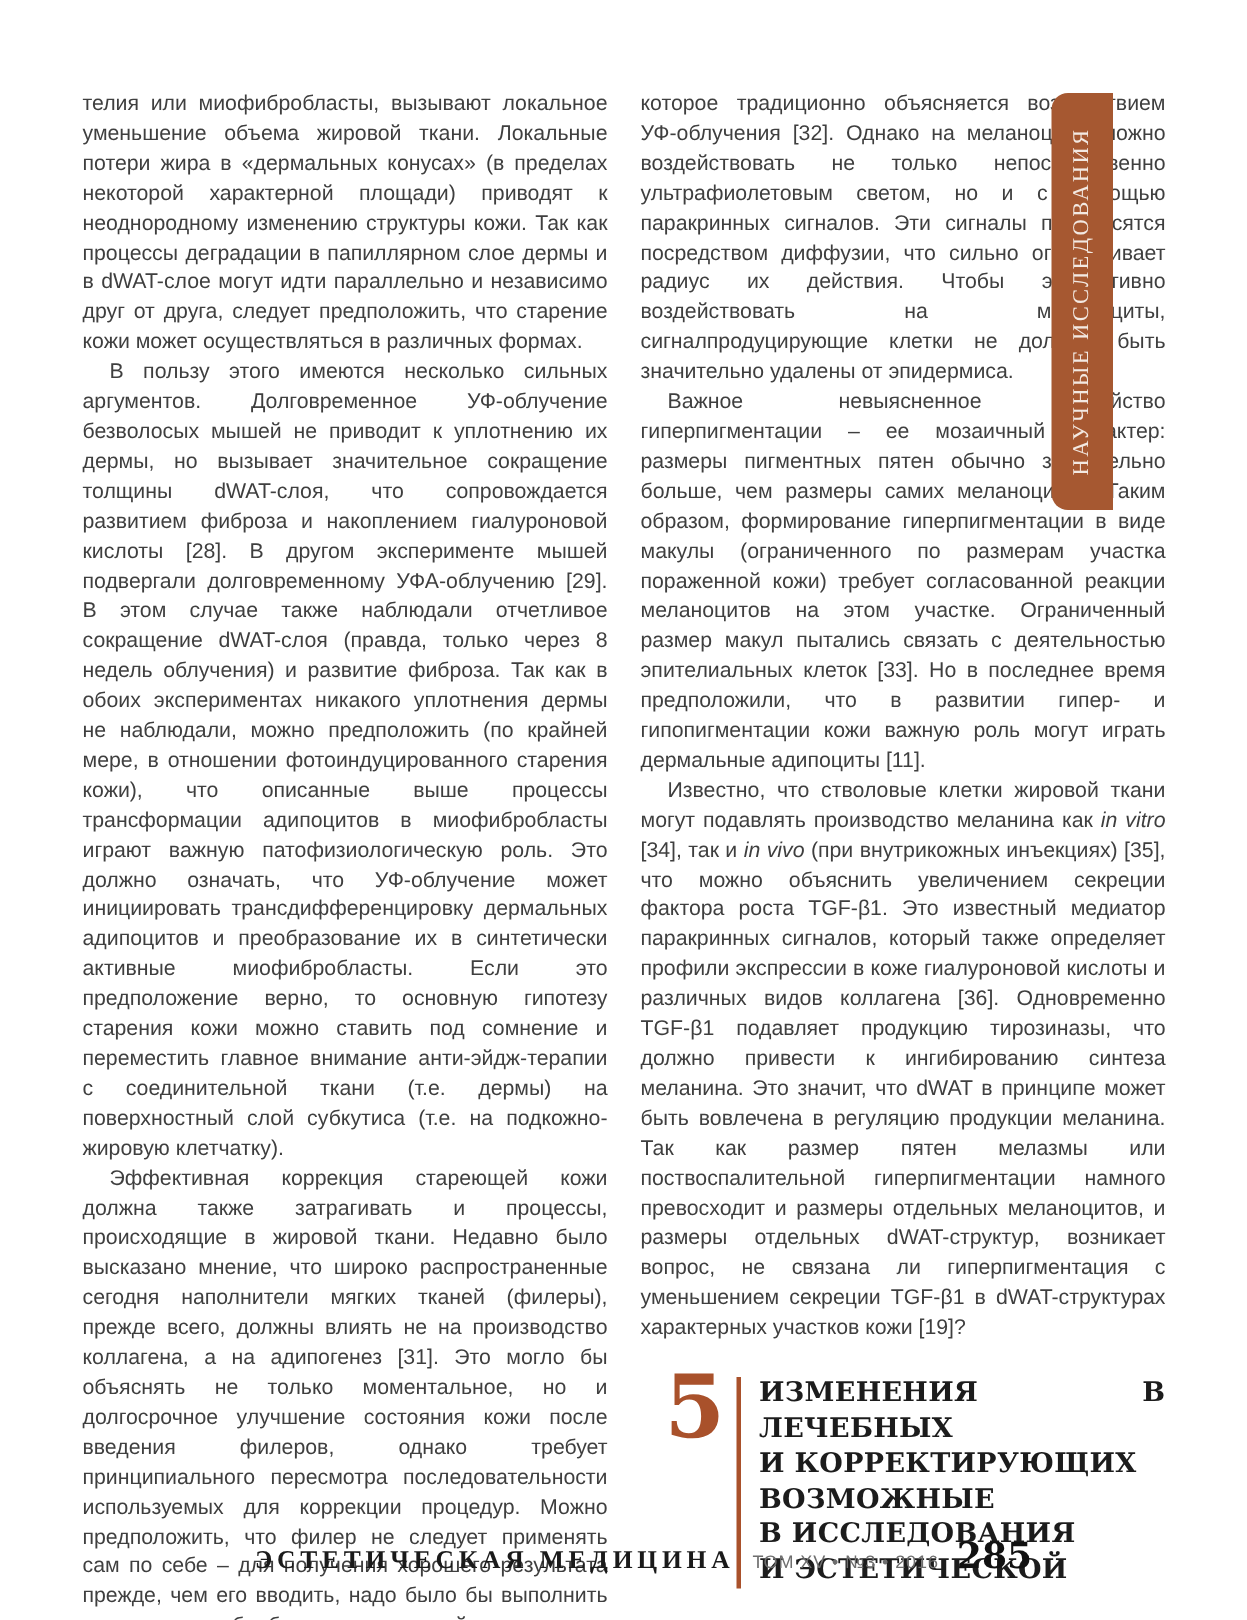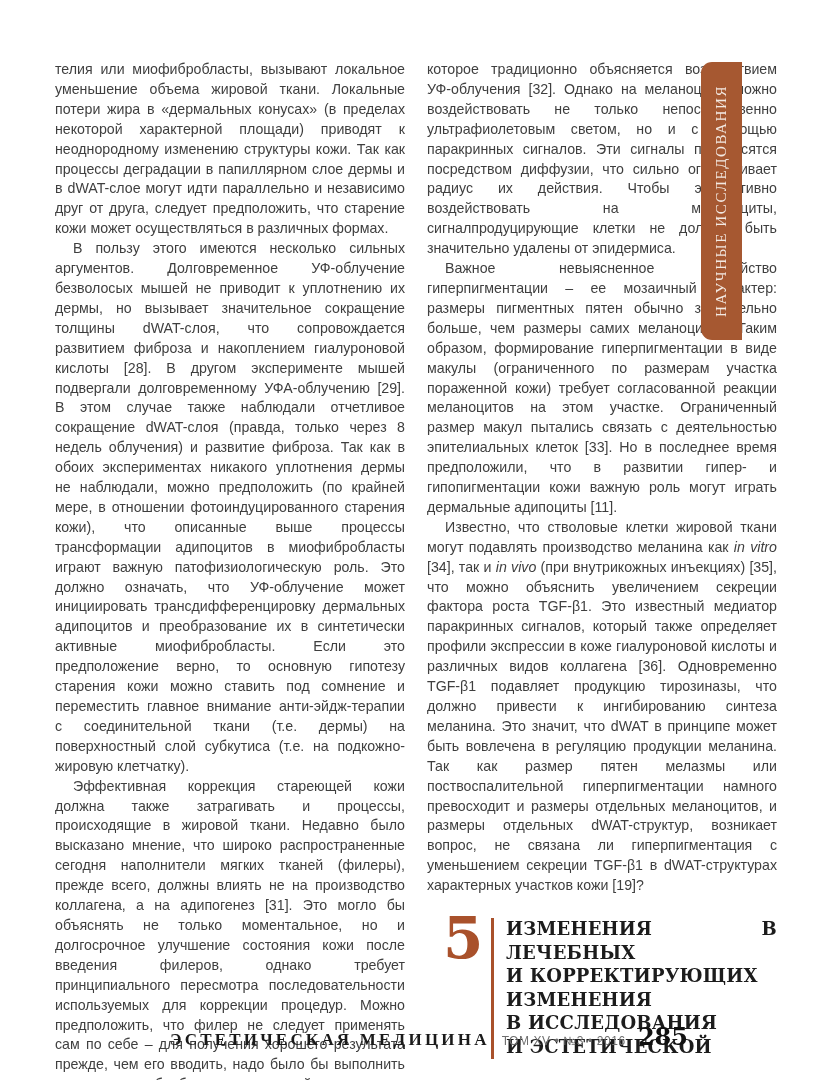--- a/index.html
+++ b/index.html
@@ -72,21 +72,21 @@
       <p>которое традиционно объясняется воздействием УФ-облучения [32]. Однако на меланоциты можно воздействовать не только непосредственно ультрафиолетовым светом, но и с помощью паракринных сигналов. Эти сигналы переносятся посредством диффузии, что сильно ограничивает радиус их действия. Чтобы эффективно воздействовать на меланоциты, сигналпродуцирующие клетки не должны быть значительно удалены от эпидермиса.</p>
       <p class="indent">Важное невыясненное свойство гиперпигментации – ее мозаичный характер: размеры пигментных пятен обычно значительно больше, чем размеры самих меланоцитов. Таким образом, формирование гиперпигментации в виде макулы (ограниченного по размерам участка пораженной кожи) требует согласованной реакции меланоцитов на этом участке. Ограниченный размер макул пытались связать с деятельностью эпителиальных клеток [33]. Но в последнее время предположили, что в развитии гипер- и гипопигментации кожи важную роль могут играть дермальные адипоциты [11].</p>
       <p class="indent">Известно, что стволовые клетки жировой ткани могут подавлять производство меланина как <i>in vitro</i> [34], так и <i>in vivo</i> (при внутрикожных инъекциях) [35], что можно объяснить увеличением секреции фактора роста TGF-β1. Это известный медиатор паракринных сигналов, который также определяет профили экспрессии в коже гиалуроновой кислоты и различных видов коллагена [36]. Одновременно TGF-β1 подавляет продукцию тирозиназы, что должно привести к ингибированию синтеза меланина. Это значит, что dWAT в принципе может быть вовлечена в регуляцию продукции меланина. Так как размер пятен мелазмы или поствоспалительной гиперпигментации намного превосходит и размеры отдельных меланоцитов, и размеры отдельных dWAT-структур, возникает вопрос, не связана ли гиперпигментация с уменьшением секреции TGF-β1 в dWAT-структурах характерных участков кожи [19]?</p>
 
       <div class="section-head">
         <div class="big-number">5</div>
         <div class="section-rule"></div>
         <div class="section-title">
           <div>ИЗМЕНЕНИЯ В ЛЕЧЕБНЫХ</div>
           <div>И КОРРЕКТИРУЮЩИХ</div>
-          <div>ИЗМЕНЕНИЯ</div>
+          <div>ВОЗМОЖНЫЕ</div>
           <div>В ИССЛЕДОВАНИЯ</div>
           <div>И ЭСТЕТИЧЕСКОЙ</div>
 
         </div>
       </div>
 
     </div>
 
   </div>
 

